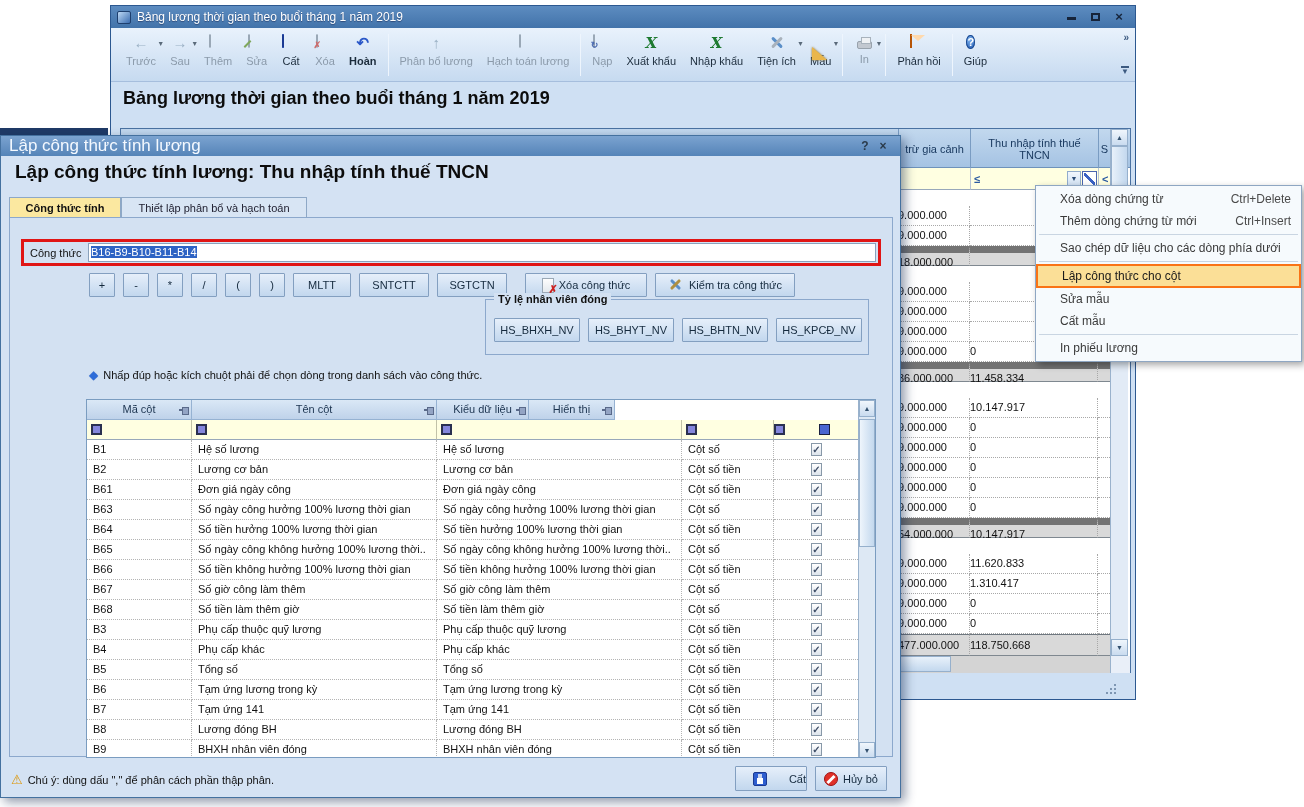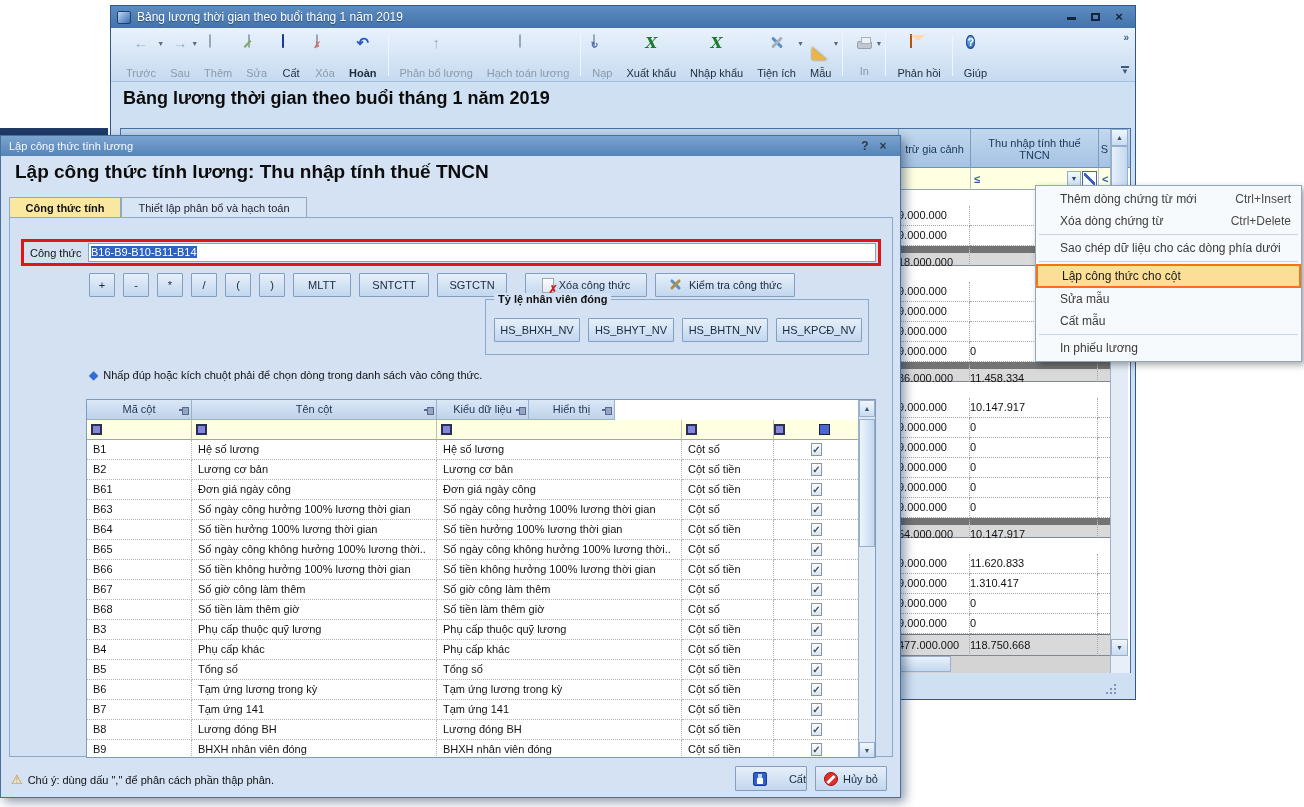--- a/index.html
+++ b/index.html
@@ -11,21 +11,21 @@
 
 #mw{left:110px;top:5px;width:1026px;height:695px;border:1px solid #2c5890;background:#cfe0f3}
 .mw-tb{left:0;top:0;right:0;height:22px;background:linear-gradient(#5d8cc0,#4273aa);display:flex;align-items:center;padding:0 6px;color:#fff}
 .win-ico{width:14px;height:13px;border-radius:2px;background:linear-gradient(135deg,#bcd8f4,#3a6cb0);border:1px solid #1e3f6e;margin-right:6px}
 .mw-title{font-size:12px;text-shadow:0 1px 1px rgba(0,0,40,.4);flex:1}
 .wbtn{width:20px;height:16px;text-align:center;color:#16243a;font-weight:bold;font-size:13px;line-height:15px;margin-left:4px;cursor:default}
 .wmin i{display:inline-block;width:9px;height:3px;background:#16243a;margin-bottom:1px}
 .wmax i{display:inline-block;width:9px;height:8px;border:2px solid #16243a}
 .mw-toolbar{left:0;top:22px;right:0;height:54px;background:linear-gradient(#e9f2fc,#c6daf0);border-bottom:1px solid #a6bedd;display:flex;align-items:flex-start;padding:4px 2px 0 8px;position:absolute}
 .tbtn{display:flex;flex-direction:column;align-items:center;padding:3px 7px 2px;min-width:34px;position:relative;border-radius:2px}
-.tbtn .lbl{margin-top:16px;white-space:nowrap;color:#1c2c3c}
+.tbtn .lbl{margin-top:4px;white-space:nowrap;color:#1c2c3c}
 .tbtn.dis .lbl{color:#8b9aaa}
 .tsep{width:1px;height:42px;background:#9fb6d2;border-right:1px solid #eef5fd;margin:2px 4px 0}
 .dd{position:absolute;right:-1px;top:8px;font-size:7px;color:#5a6a7a}
 .tb-more{right:6px;top:4px;color:#3c5a80;font-weight:bold;font-size:10px}
 .tb-opts{right:6px;top:38px;color:#3c5a80;font-size:8px;border-top:2px solid #3c5a80;line-height:7px}
 
 .i{position:relative;width:18px;height:16px}
 .ich{font-weight:bold;font-size:15px;line-height:16px;text-align:center}
 .c-dis{color:#9ab0c4}.c-undo{color:#2b58c8}
 .i-doc{width:12px;height:15px;margin:0 auto;background:linear-gradient(#fdfdfd,#e4e9ee);border:1px solid #9aa8b6;border-radius:1px;position:relative}
@@ -73,21 +73,21 @@
 .hthumb{position:absolute;left:0;top:0;width:830px;height:16px;background:linear-gradient(#e8f1fa,#c3d8ee);border:1px solid #96b0cc}
 .hbtn{position:absolute;right:0;top:0}
 .scorner{left:1110px;top:656px;width:20px;height:17px;background:#e9eff8;border-left:1px solid #9ab2cc}
 .grip{left:1114px;top:684px;width:14px;height:12px}
 .grip i{position:absolute;width:2px;height:2px;background:#7e96b2;box-shadow:-4px 4px #7e96b2,-8px 8px #7e96b2,0 4px #7e96b2,-4px 8px #7e96b2,0 8px #7e96b2}
 .sliver{left:0;top:128px;width:108px;height:8px;background:#1f3a66}
 
 
 #dlg{left:0;top:135px;width:901px;height:663px;border:1px solid #44719f;background:#d4e2f3;box-shadow:4px 4px 10px rgba(10,30,70,.45)}
 .dlg-tb{left:0;top:0;right:0;height:20px;background:linear-gradient(#7ba3d0,#5584b8);color:#f4f9ff;display:flex;align-items:center;padding:0 8px}
-.dlg-tb .t{flex:1;font-size:11px}
+.dlg-tb .t{flex:1;font-size:17px}
 .dbtn{width:18px;text-align:center;color:#2a3a4a;font-weight:bold;font-size:12px}
 .dlg-h{left:14px;top:25px;font-size:19px;font-weight:bold;color:#0c0c0c}
 .tab{top:61px;height:20px;display:flex;align-items:center;justify-content:center;border:1px solid #8ea8c6;border-bottom:none;padding:0 10px}
 .tab.on{left:8px;width:112px;background:#fbe8a0;font-weight:bold}
 .tab.off{left:120px;width:186px;background:#d8e5f4;color:#223}
 .dpanel{left:8px;top:81px;width:884px;height:540px;border:1px solid #8ca8cc;background:#d3e1f2}
 .redbox{left:20px;top:103px;width:860px;height:27px;border:3px solid #e01515;display:flex;align-items:center;background:#d3e1f2}
 .redbox .flbl{width:64px;padding-left:6px}
 .finput{flex:1;height:19px;background:#fff;border:1px solid #8aa2bc;margin-right:2px;line-height:17px;padding-left:2px}
 .fsel{background:#2e63c4;color:#fff}
@@ -576,26 +576,26 @@
       <span>Cất</span>
     </div>
     <div class="btn bb ic" style="left:814px">
       <span class="i-cancel"></span>
       <span>Hủy bỏ</span>
     </div>
   </div>
 
   <div class="abs" id="cmenu">
     <div class="mi">
+        <span>Xóa dòng chứng từ</span>
+        <span class="sc">Ctrl+Delete</span>
+      </div>
+    <div class="mi">
         <span>Thêm dòng chứng từ mới</span>
         <span class="sc">Ctrl+Insert</span>
-      </div>
-    <div class="mi">
-        <span>Xóa dòng chứng từ</span>
-        <span class="sc">Ctrl+Delete</span>
       </div>
     <div class="msep"></div>
     <div class="mi">
         <span>Sao chép dữ liệu cho các dòng phía dưới</span>
       </div>
     <div class="msep"></div>
     <div class="mi hl">
         <span>Lập công thức cho cột</span>
       </div>
     <div class="mi">

